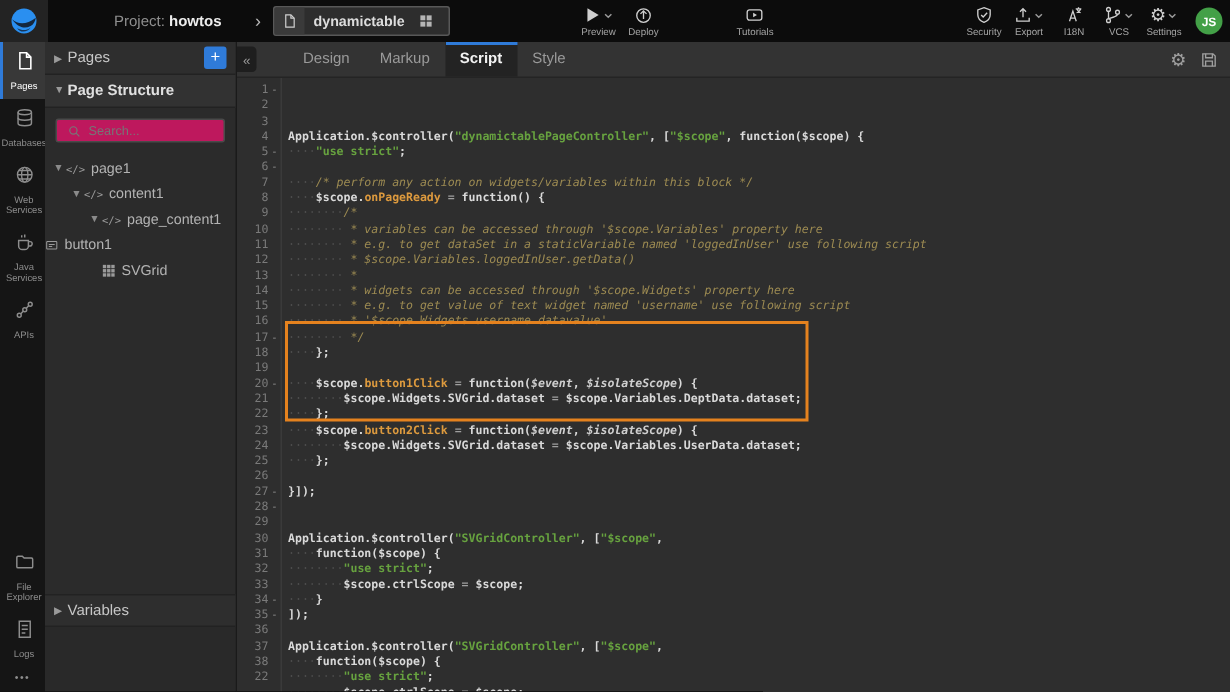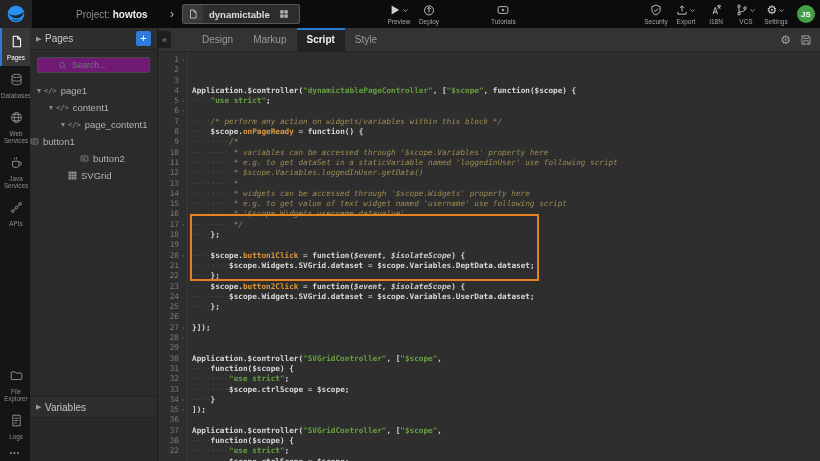--- a/index.html
+++ b/index.html
@@ -48,22 +48,22 @@
   .rail-dots{color:#8d8d8d;text-align:center;font-size:7px;letter-spacing:1px;padding:4px 0 5px;cursor:pointer;}
   
   .panel{width:128px;background:#2b2b2b;border-right:1px solid #1a1a1a;display:flex;flex-direction:column;flex:none;}
   .panel-head{height:22px;display:flex;align-items:center;padding:0 6px;font-size:10px;color:#c7c7c7;
               background:#2e2e2e;border-bottom:1px solid #222;cursor:pointer;flex:none;}
   .panel-head .caret{font-size:7px;color:#9a9a9a;width:9px;flex:none;}
   .panel-head.structure{background:#323232;font-weight:bold;color:#e0e0e0;}
   .plus-btn{margin-left:auto;width:15px;height:15px;border:none;border-radius:2px;background:var(--accent-blue,#2f7bd9);
             color:#fff;font-size:11px;line-height:13px;padding:0;cursor:pointer;}
   .search-row{padding:7px 7px 6px;flex:none;}
-  .search-box{height:16px;background:#701a75;border:1px solid #4a4a4a;border-radius:2px;
-              display:flex;align-items:center;padding:0 20px;}
+  .search-box{height:16px;background:#be185d;border:1px solid #4a4a4a;border-radius:2px;
+              display:flex;align-items:center;padding:0 7px;}
   .search-box svg{width:9px;height:9px;color:#777;flex:none;}
   .search-box input{flex:1;min-width:0;background:transparent;border:0;outline:none;color:#bbb;
                     font-size:8.5px;margin-left:3px;font-family:"Liberation Sans",sans-serif;}
   .search-box input::placeholder{color:#767676;}
   .tree{flex:1;overflow:hidden;padding-top:3px;}
   .tree-row{height:17px;display:flex;align-items:center;font-size:9.5px;color:#b3b3b3;cursor:pointer;white-space:nowrap;}
   .tree-caret{width:10px;font-size:7px;color:#8a8a8a;flex:none;text-align:center;}
   .tree-ic{margin-right:4px;color:#9a9a9a;display:flex;align-items:center;flex:none;}
   .tree-ic svg{width:9px;height:9px;}
   .tree-ic.codetag{font-family:"DejaVu Sans Mono",monospace;font-size:7px;}
@@ -284,20 +284,24 @@
         </div>
         <div class="rail-dots">•••</div>
       </nav>
 
     <aside class="panel">
       <div class="panel-head">
         <span class="caret">▶</span>
         <span>Pages</span>
         <button class="plus-btn">+</button>
       </div>
+      <div class="panel-head structure">
+        <span class="caret">▼</span>
+        <span>Page Structure</span>
+      </div>
       <div class="search-row">
         <div class="search-box">
           <svg viewBox="0 0 16 16" fill="none" stroke="currentColor" stroke-width="1.4">
               <circle cx="7" cy="7" r="4.3"></circle>
               <path d="M10.2 10.2L14 14"></path>
             </svg>
           <input placeholder="Search..." style="">
         </div>
       </div>
       <div class="tree" id="tree">
@@ -317,29 +321,20 @@
             <span>page_content1</span>
           </div>
           <div class="tree-row" style="">
             <span class="tree-ic">
               <svg viewBox="0 0 16 16" fill="none" stroke="currentColor" stroke-width="1.2">
                 <rect x="2" y="3.5" width="12" height="9" rx="1"></rect>
                 <path d="M4.5 7h7M4.5 9.5h4"></path>
               </svg>
             </span>
             <span>button1</span>
-          </div>
-          <div class="tree-row" style="padding-left: 50px;">
-            <span class="tree-ic">
-              <svg viewBox="0 0 16 16" fill="none" stroke="currentColor" stroke-width="1.2">
-                <rect x="2" y="3.5" width="12" height="9" rx="1"></rect>
-                <path d="M4.5 7h7M4.5 9.5h4"></path>
-              </svg>
-            </span>
-            <span>button2</span>
           </div>
           <div class="tree-row" style="padding-left: 38px;">
             <span class="tree-ic">
               <svg viewBox="0 0 16 16" fill="currentColor">
                 <rect x="1" y="1" width="4" height="4"></rect>
                 <rect x="6" y="1" width="4" height="4"></rect>
                 <rect x="11" y="1" width="4" height="4"></rect>
                 <rect x="1" y="6" width="4" height="4"></rect>
                 <rect x="6" y="6" width="4" height="4"></rect>
                 <rect x="11" y="6" width="4" height="4"></rect>

